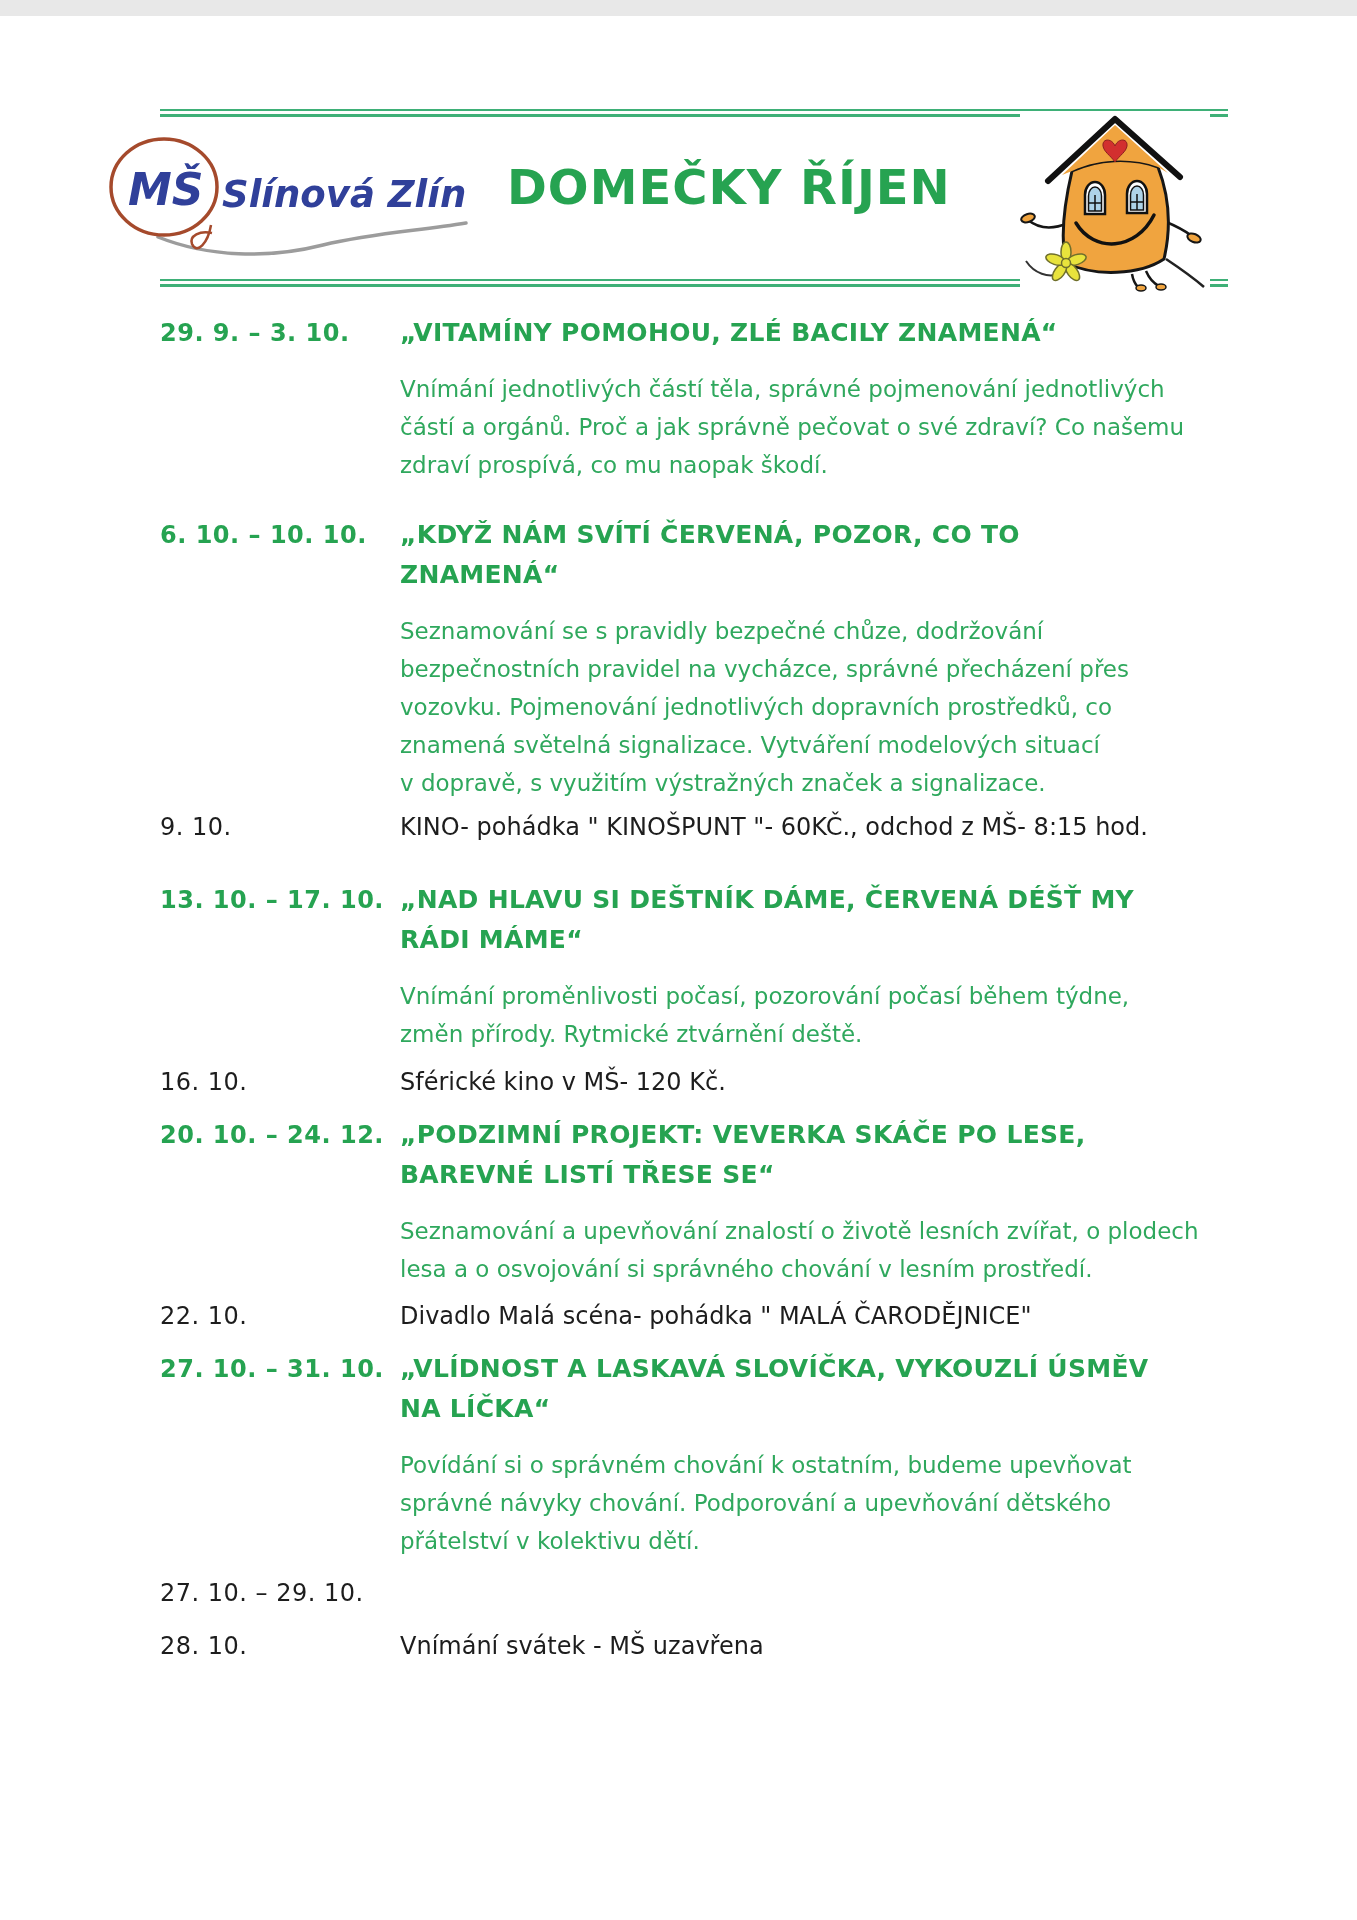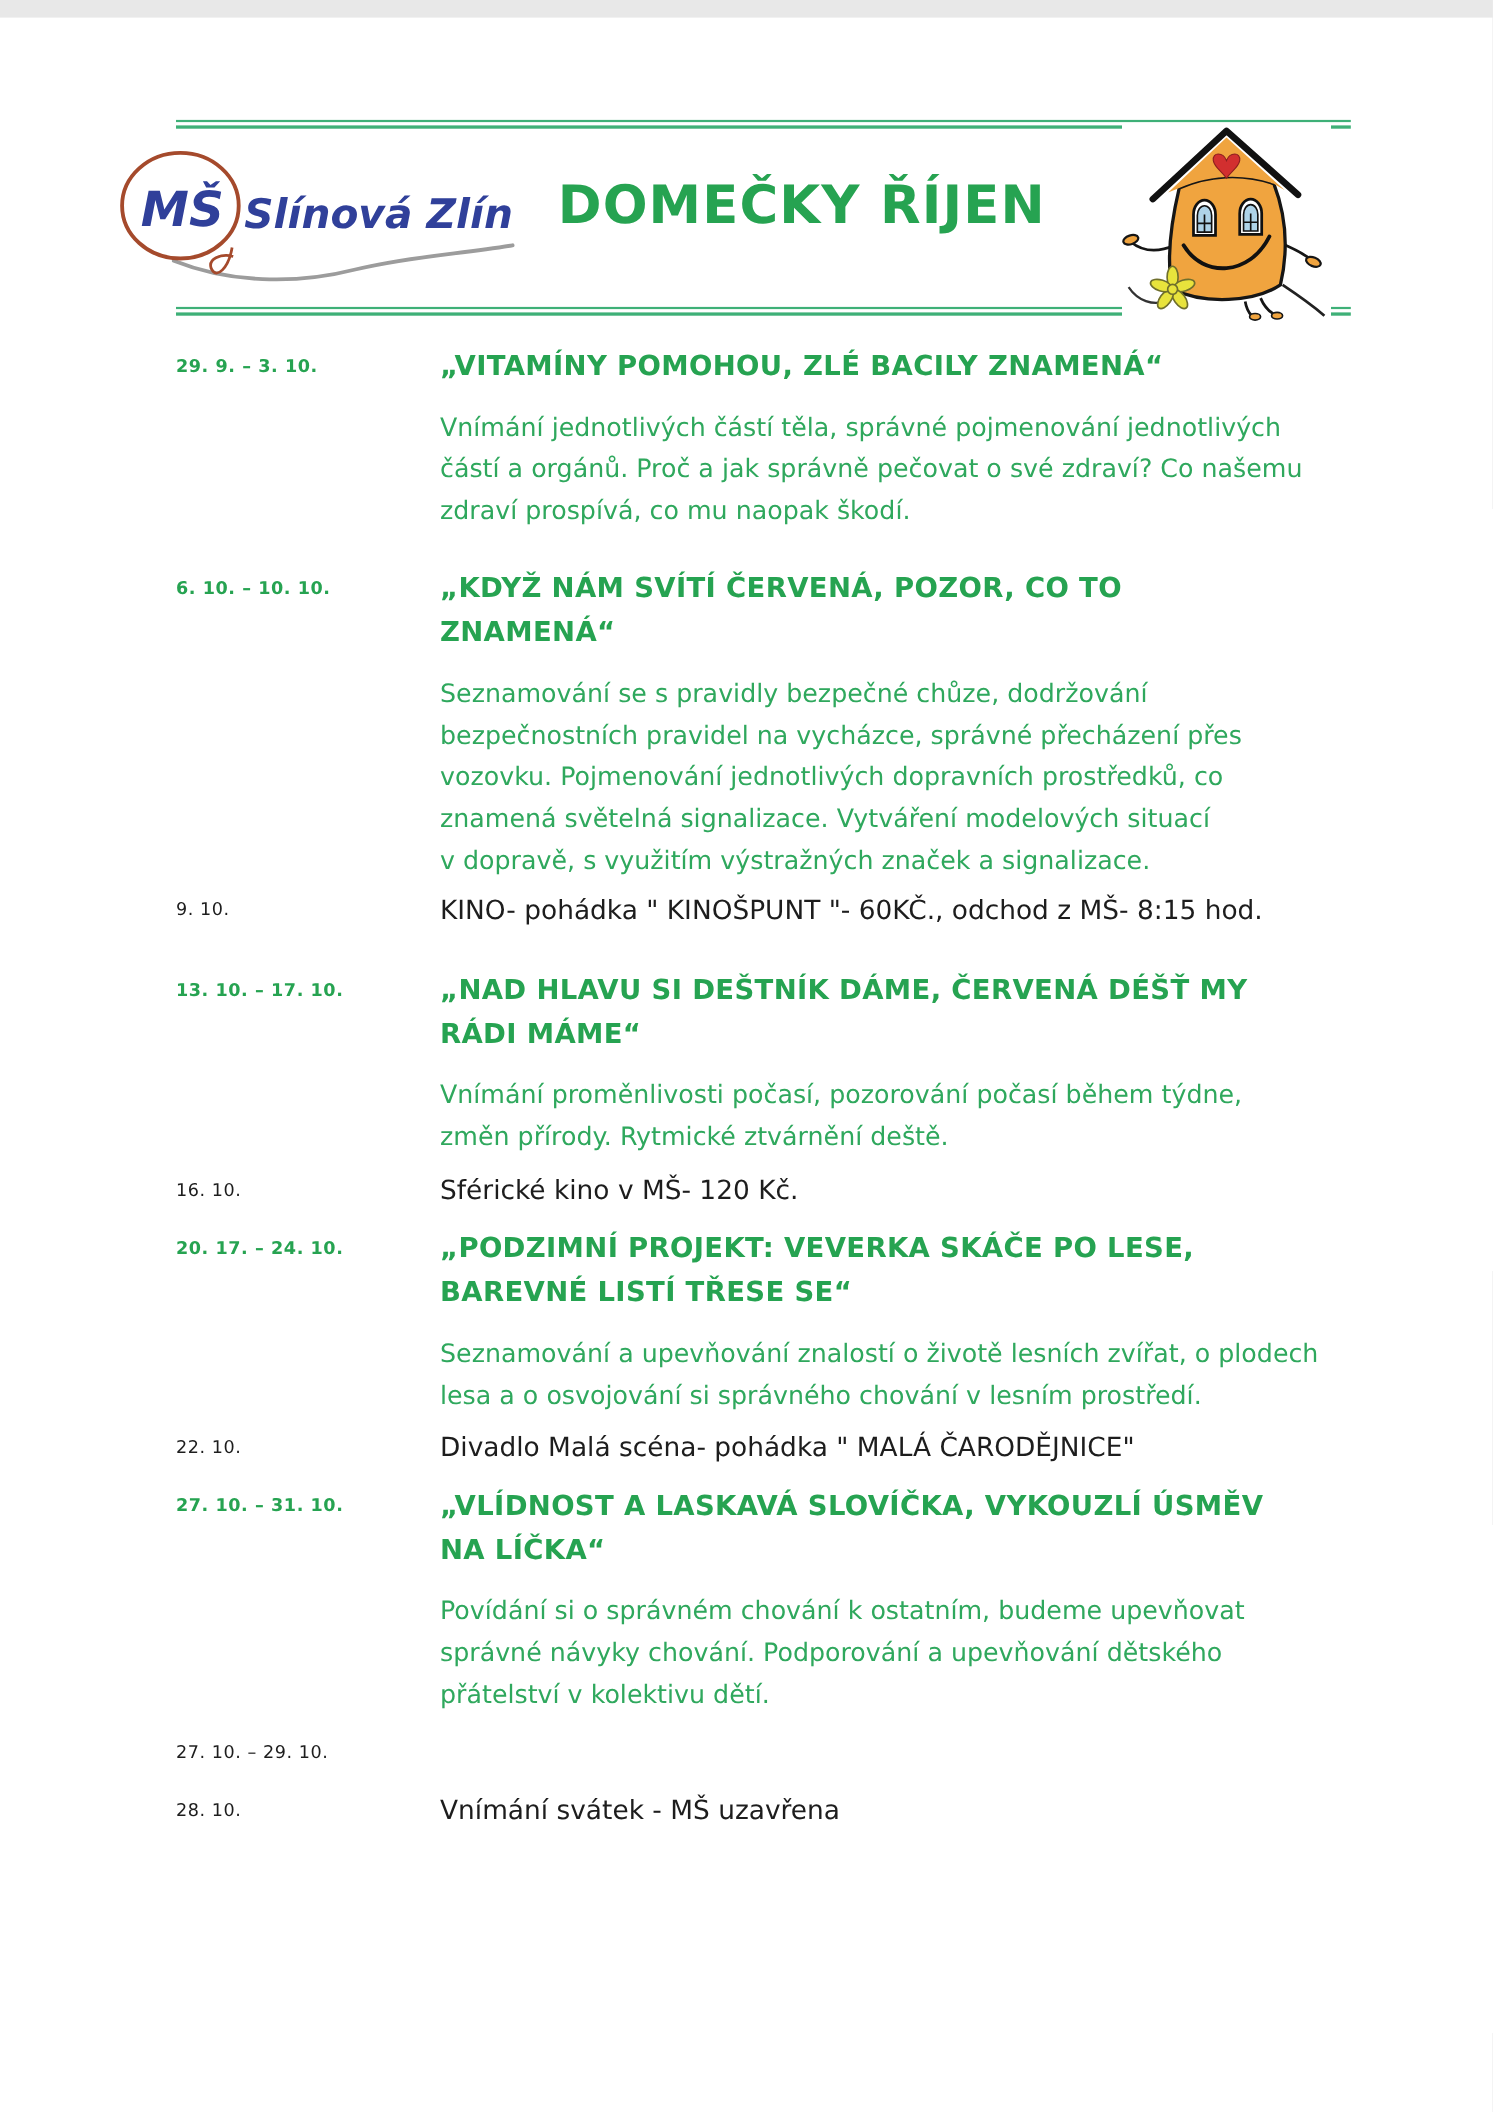--- a/index.html
+++ b/index.html
@@ -30,21 +30,21 @@
     font-size:48px; font-weight:bold; letter-spacing:1px;
     color:var(--green); white-space:nowrap;
   }
   .house-svg { position:absolute; right:18px; top:-4px; z-index:2; }
 
   
   .schedule { padding-top:26px; }
   .row { display:flex; align-items:flex-start; }
   .date {
     width:240px; flex:none;
-    font-size:16px; line-height:40px; letter-spacing:0.5px;
+    font-size:24px; line-height:40px; letter-spacing:0.5px;
     white-space:nowrap;
   }
   .theme .date { color:var(--green); font-weight:bold; }
   .event .date { color:var(--text-black); font-weight:normal; }
   .body { flex:1; min-width:0; }
   .title {
     font-size:25px; font-weight:bold; line-height:40px;
     color:var(--green); white-space:pre-line; letter-spacing:0.3px;
     margin:0 0 17px 0;
   }
@@ -174,21 +174,21 @@
       </div>
 
       <div class="row event" style="margin-bottom:13px">
         <div class="date">16. 10.</div>
         <div class="body">
             <div class="etext">Sférické kino v MŠ- 120 Kč.</div>
           </div>
       </div>
 
       <div class="row theme" style="margin-bottom:8px">
-        <div class="date">20. 17. – 24. 10.</div>
+        <div class="date">20. 10. – 24. 12.</div>
         <div class="body">
           <div class="title">„PODZIMNÍ PROJEKT: VEVERKA SKÁČE PO LESE,
 BAREVNÉ LISTÍ TŘESE SE“</div>
           <div class="desc">Seznamování a upevňování znalostí o životě lesních zvířat, o plodech
 lesa a o osvojování si správného chování v lesním prostředí.</div>
         </div>
       </div>
 
       <div class="row event" style="margin-bottom:13px">
         <div class="date">22. 10.</div>

